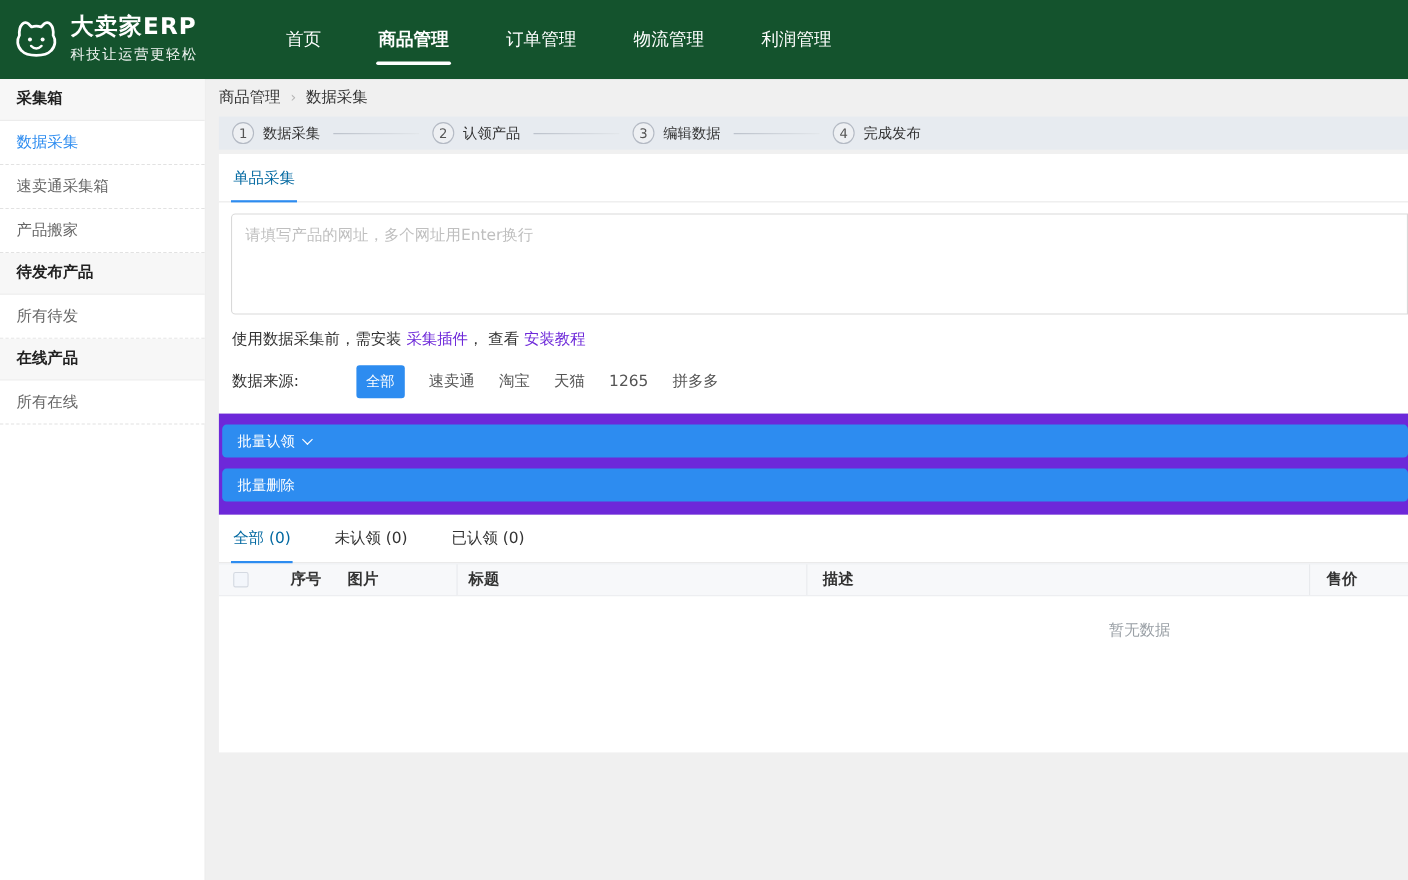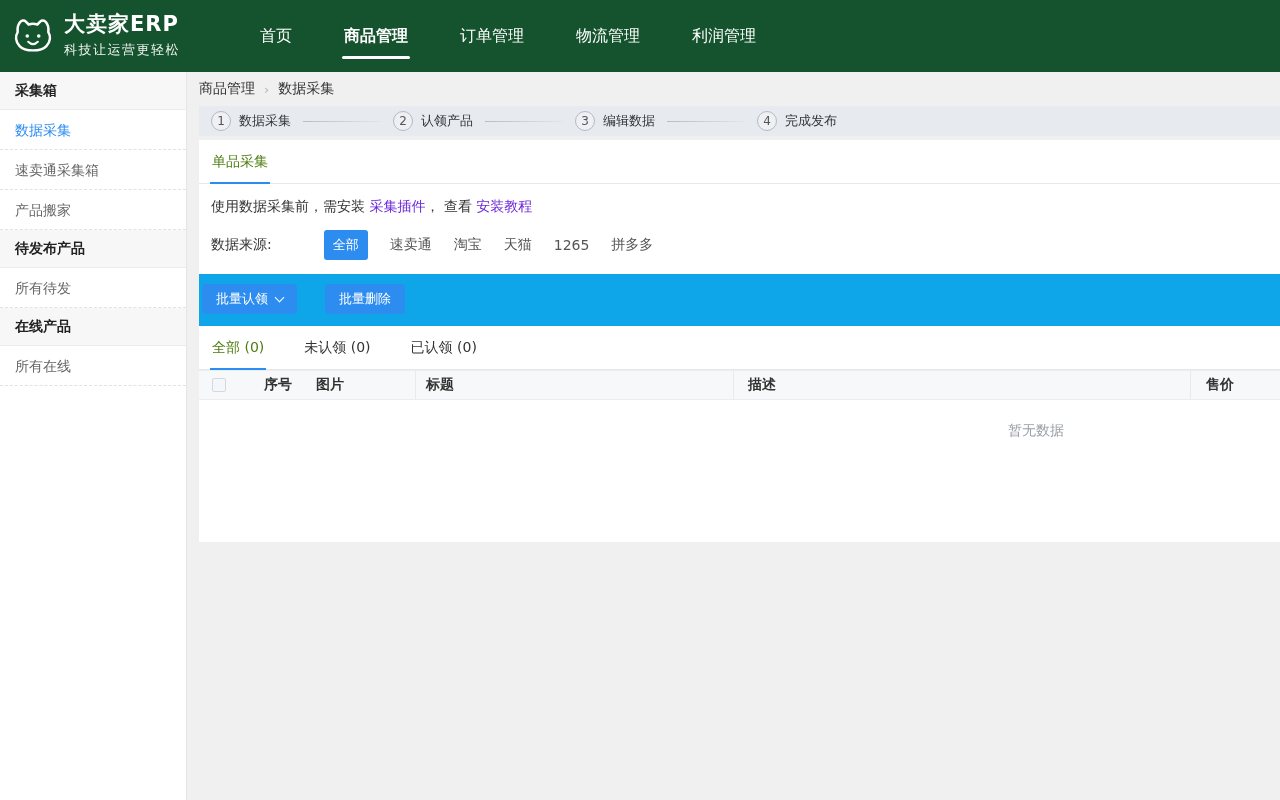--- a/index.html
+++ b/index.html
@@ -46,38 +46,38 @@
   .step-num { width:20px; height:20px; border-radius:50%; background:#eef0f3; border:1px solid #b4bac4;
               color:#555; font-size:12px; display:flex; align-items:center; justify-content:center; }
   .step-label { margin-left:8px; font-size:13px; color:#333; }
   .step-line { width:78px; height:1px; background:linear-gradient(90deg,#b7bdc7,#e2e6ea); margin:0 12px; }
 
   
   .panel { background:#fff; }
   .collect-panel { margin-top:4px; padding-bottom:14px; }
   .tabbar { border-bottom:1px solid #e8e8e8; display:flex; padding-left:11px; }
   .tab { padding:13px 2px 12px; font-size:14px; color:#333; margin-right:36px; cursor:pointer; position:relative; }
-  .tab.active { color:#4d7c0f; }
+  .tab.active { color:#0369a1; }
   .tab.active::after { content:""; position:absolute; left:0; right:0; bottom:-1px; height:2px; background:#2d8cf0; }
 
   .collect-input { display:block; width:calc(100% - 11px); margin:10px 0 0 11px; height:92px;
               border:1px solid #d9d9d9; border-radius:4px 0 0 4px; padding:10px 12px; font-size:14px;
               font-family:inherit; color:#333; resize:none; outline:none; }
   .collect-input::placeholder { color:#bfbfbf; }
 
   .tip { margin:14px 12px 0; font-size:14px; color:#333; }
   .tip a { color:#6d28d9; text-decoration:none; cursor:pointer; }
 
   .sources { display:flex; align-items:center; margin:14px 12px 0; font-size:14px; color:#333; }
   .source-label { margin-right:24px; }
   .source-item { color:#555; cursor:pointer; margin-right:22px; }
   .source-item.active { background:#2d8cf0; color:#fff; padding:6px 9px; border-radius:3px; font-size:13px;margin-left:28px; }
 
   
-  .batch-row { padding:10px 0 12px 3px; display:flex; gap:28px; background:#0ea5e9; }
+  .batch-row { padding:10px 0 12px 3px; display:flex; gap:10px; background:#6d28d9;flex-direction:column; }
   .btn { background:#2d8cf0; color:#fff; border:none; height:30px; padding:0 14px; border-radius:4px;
               font-size:13px; cursor:pointer; display:flex; align-items:center; gap:8px; font-family:inherit; }
   .caret { width:7px; height:7px; border-right:1.6px solid #fff; border-bottom:1.6px solid #fff;
               transform:rotate(45deg); margin-top:-4px; }
 
   
   .result-panel { padding-bottom:70px; }
   .table-wrap { overflow:hidden; }
   .thead { display:flex; width:1674px; background:#f7f8fa; border-top:1px solid #ebedf0;
               border-bottom:1px solid #ebedf0; height:30px; align-items:center; font-size:14px;
@@ -159,20 +159,21 @@
       <div class="step">
         <span class="step-num">4</span>
         <span class="step-label">完成发布</span>
       </div>
     </div>
 
     <section class="panel collect-panel">
       <div class="tabbar">
         <span class="tab active">单品采集</span>
       </div>
+      <textarea class="collect-input" placeholder="请填写产品的网址，多个网址用Enter换行" style=""></textarea>
       <div class="tip">
         <span>使用数据采集前，需安装 </span><a>采集插件</a><span>， 查看 </span><a>安装教程</a>
       </div>
       <div class="sources">
         <span class="source-label">数据来源:</span>
         <span class="source-item active">全部</span>
         <span class="source-item">速卖通</span>
         <span class="source-item">淘宝</span>
         <span class="source-item">天猫</span>
         <span class="source-item">1265</span>

